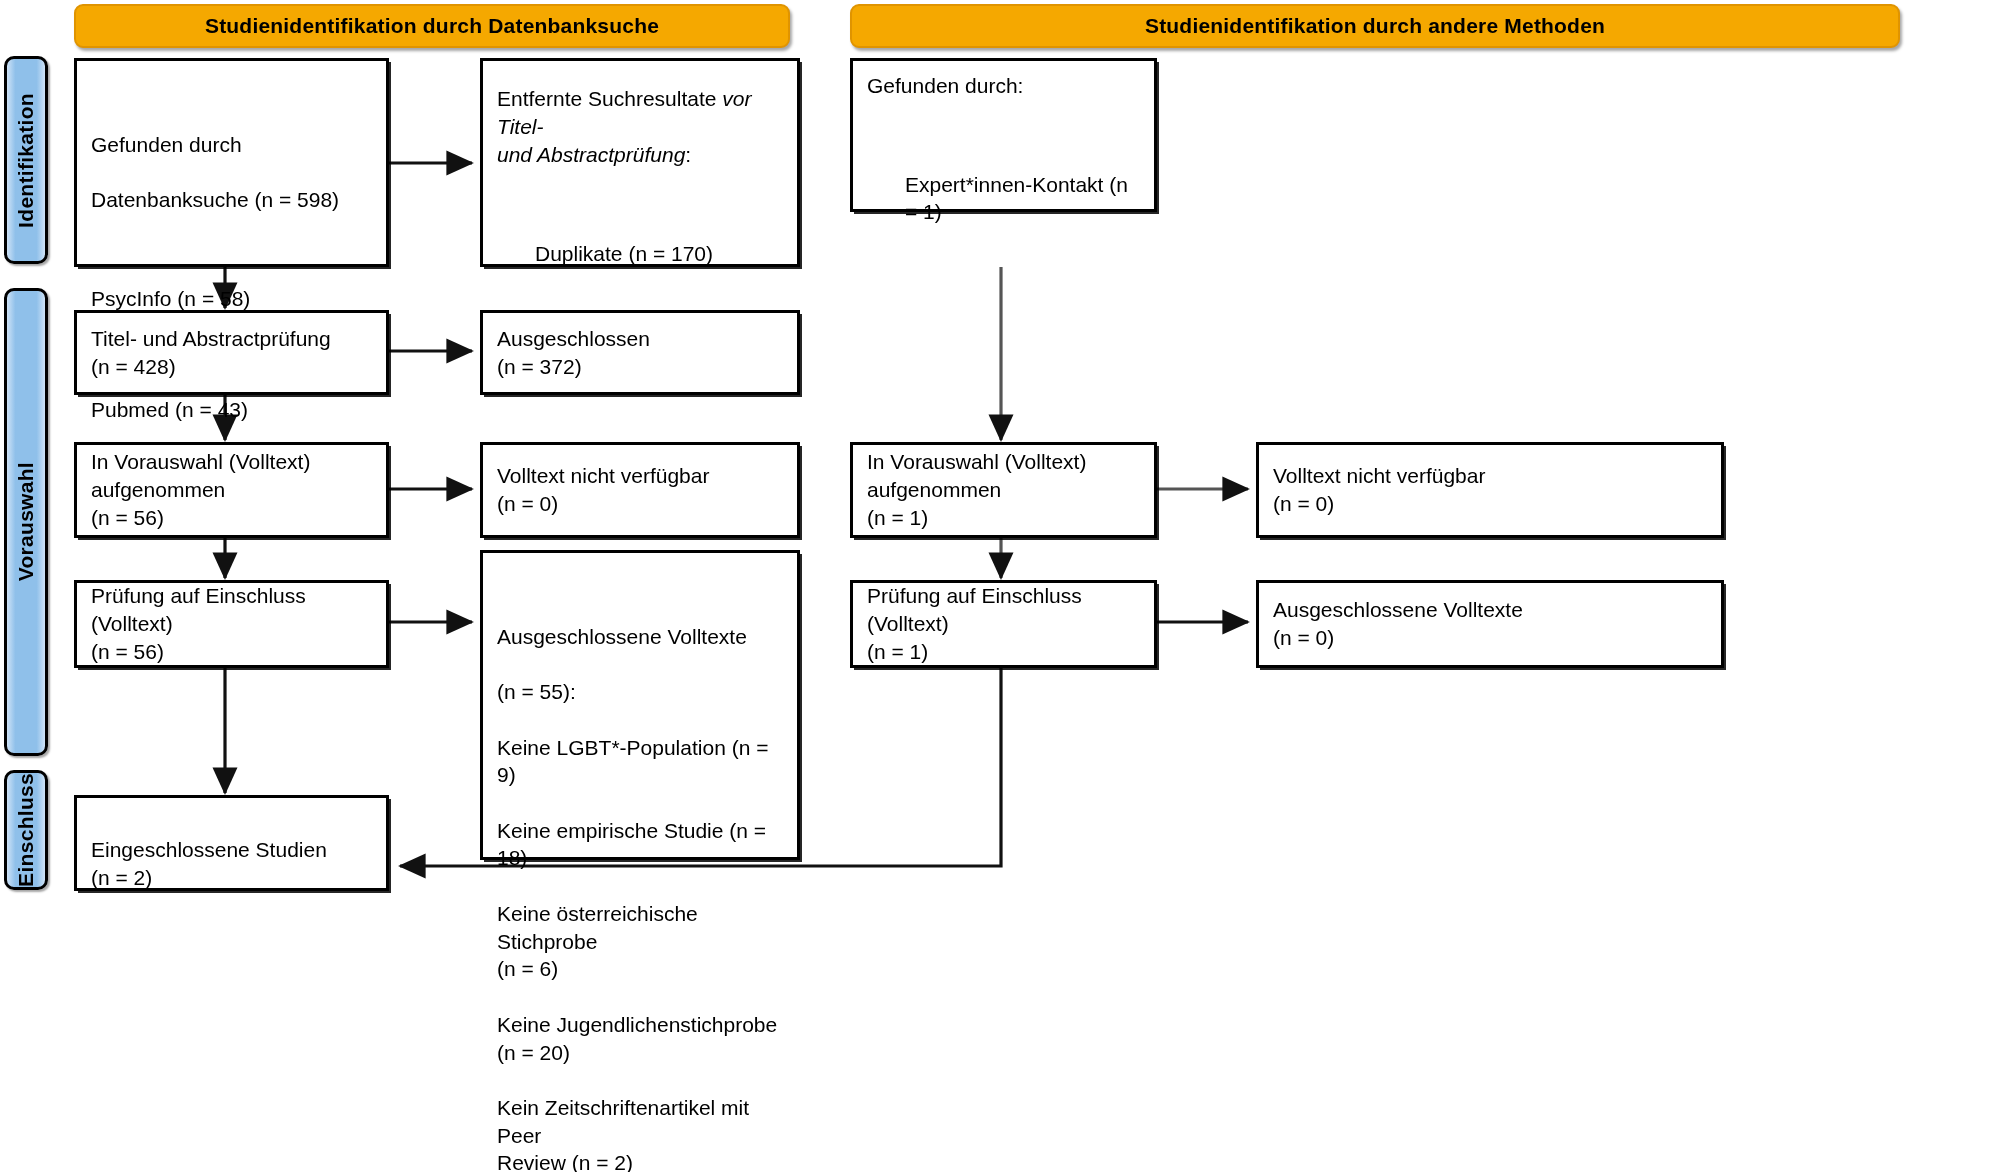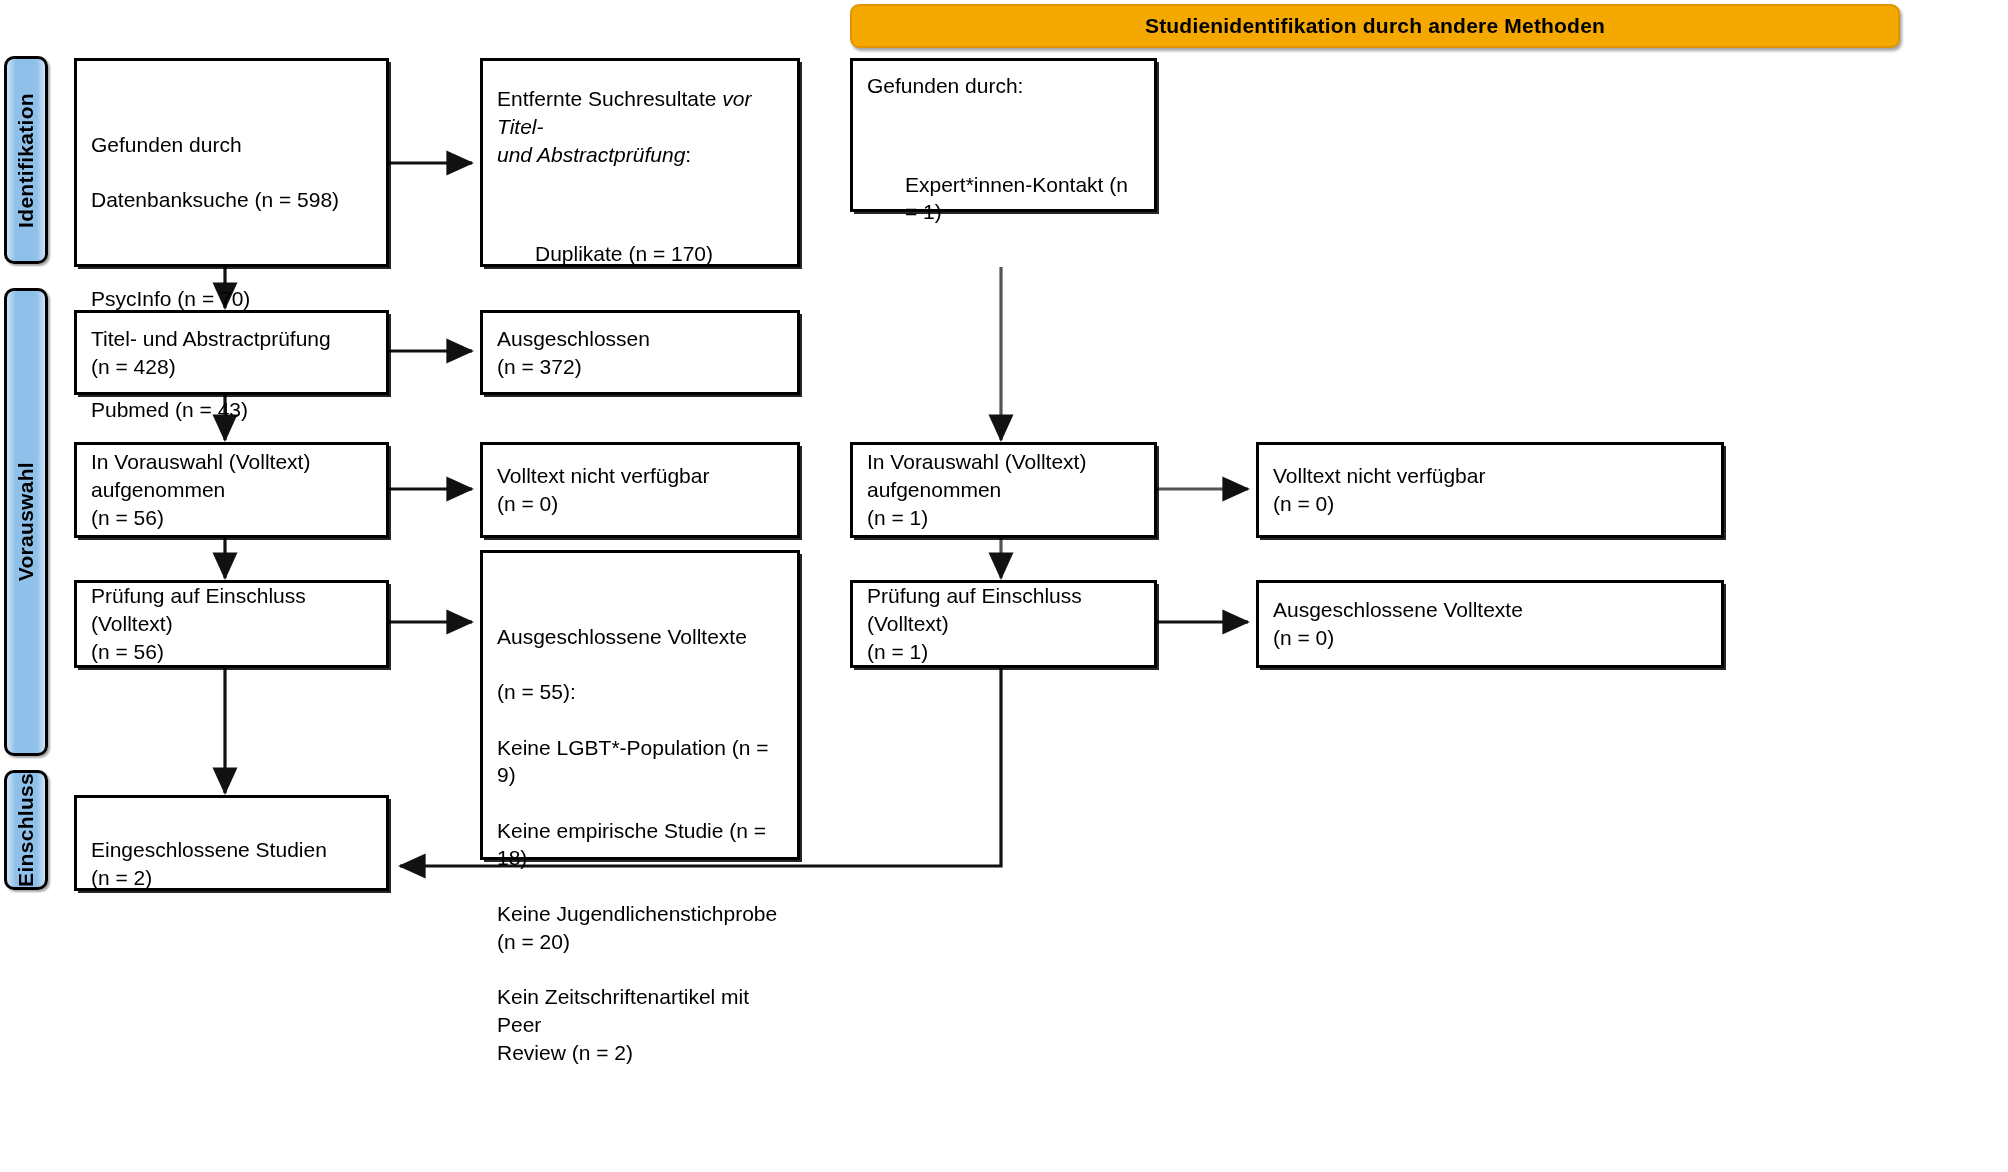--- a/index.html
+++ b/index.html
@@ -140,30 +140,33 @@
   <div class="phase-bar" style="left:4px;  top:56px;  width:44px; height:208px;">
     <span class="phase-label">Identifikation</span>
   </div>
   <div class="phase-bar" style="left:4px;  top:288px; width:44px; height:468px;">
     <span class="phase-label">Vorauswahl</span>
   </div>
   <div class="phase-bar" style="left:4px;  top:770px; width:44px; height:120px;">
     <span class="phase-label">Einschluss</span>
   </div>
 
+  <div class="section-header" style="left:74px; top:4px; width:716px; height:44px;">
+    <span class="hdr-label">Studienidentifikation durch Datenbanksuche</span>
+  </div>
   <div class="section-header" style="left:850px; top:4px; width:1050px; height:44px;">
     <span class="hdr-label">Studienidentifikation durch andere Methoden</span>
   </div>
 
   <div class="pbox topalign" style="left:74px; top:58px; width:315px; height:209px;">
     <div class="ptext pad-top">
       <div>Gefunden durch</div>
       <div>Datenbanksuche (n = 598)</div>
       <div style="height:16px"></div>
-      <div>PsycInfo (n = 70)</div>
+      <div>PsycInfo (n = 58)</div>
       <div>Psyndex (n = 15)</div>
       <div>Pubmed (n = 43)</div>
       <div>Scopus (n = 298)</div>
       <div>Web of Science (n = 163)</div>
     </div>
   </div>
 
   <div class="pbox" style="left:480px; top:58px; width:320px; height:209px;">
     <div class="ptext">
       <div><span>Entfernte Suchresultate </span><span class="it">vor Titel-
@@ -198,20 +201,22 @@
     <div class="ptext">Prüfung auf Einschluss (Volltext)
 (n = 56)</div>
   </div>
 
   <div class="pbox topalign" style="left:480px; top:550px; width:320px; height:310px;">
     <div class="ptext pad-top">
       <div>Ausgeschlossene Volltexte</div>
       <div>(n = 55):</div>
       <div style="white-space:pre-line">Keine LGBT*-Population (n = 9)</div>
       <div style="white-space:pre-line">Keine empirische Studie (n = 18)</div>
+      <div style="white-space:pre-line">Keine österreichische Stichprobe
+(n = 6)</div>
       <div style="white-space:pre-line">Keine Jugendlichenstichprobe
 (n = 20)</div>
       <div style="white-space:pre-line">Kein Zeitschriftenartikel mit Peer
 Review (n = 2)</div>
       
     </div>
   </div>
 
   <div class="pbox topalign" style="left:74px; top:795px; width:315px; height:96px;">
     <div class="ptext pad-top" style="padding-top:22px;">Eingeschlossene Studien

